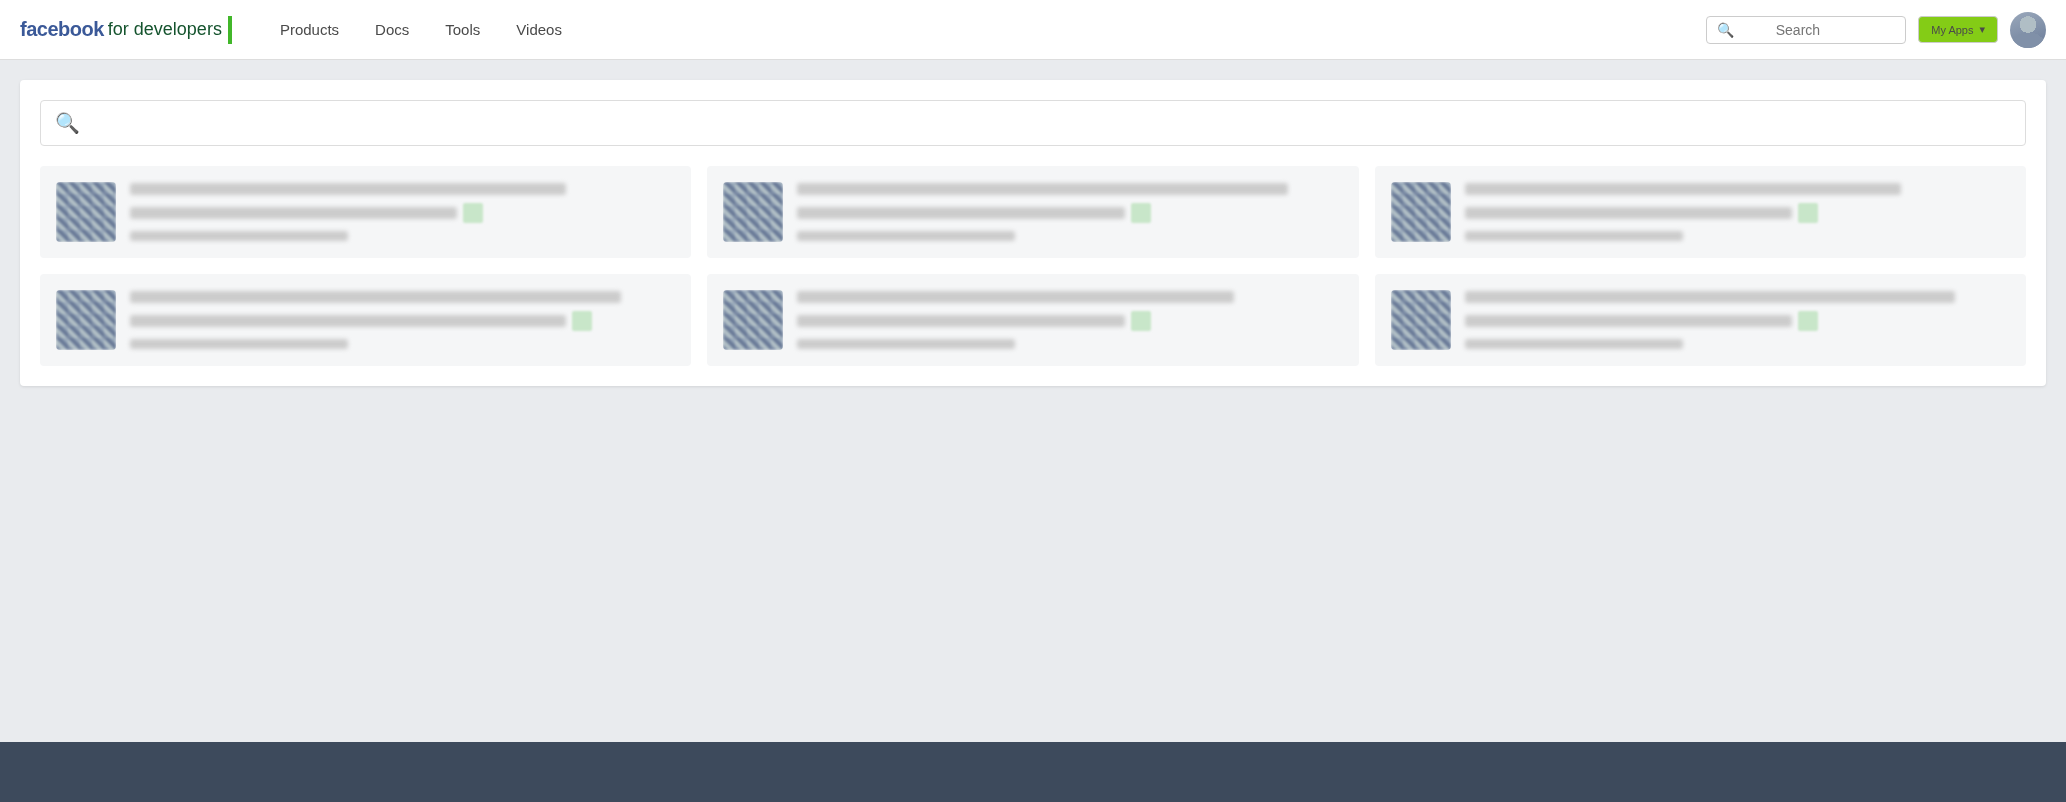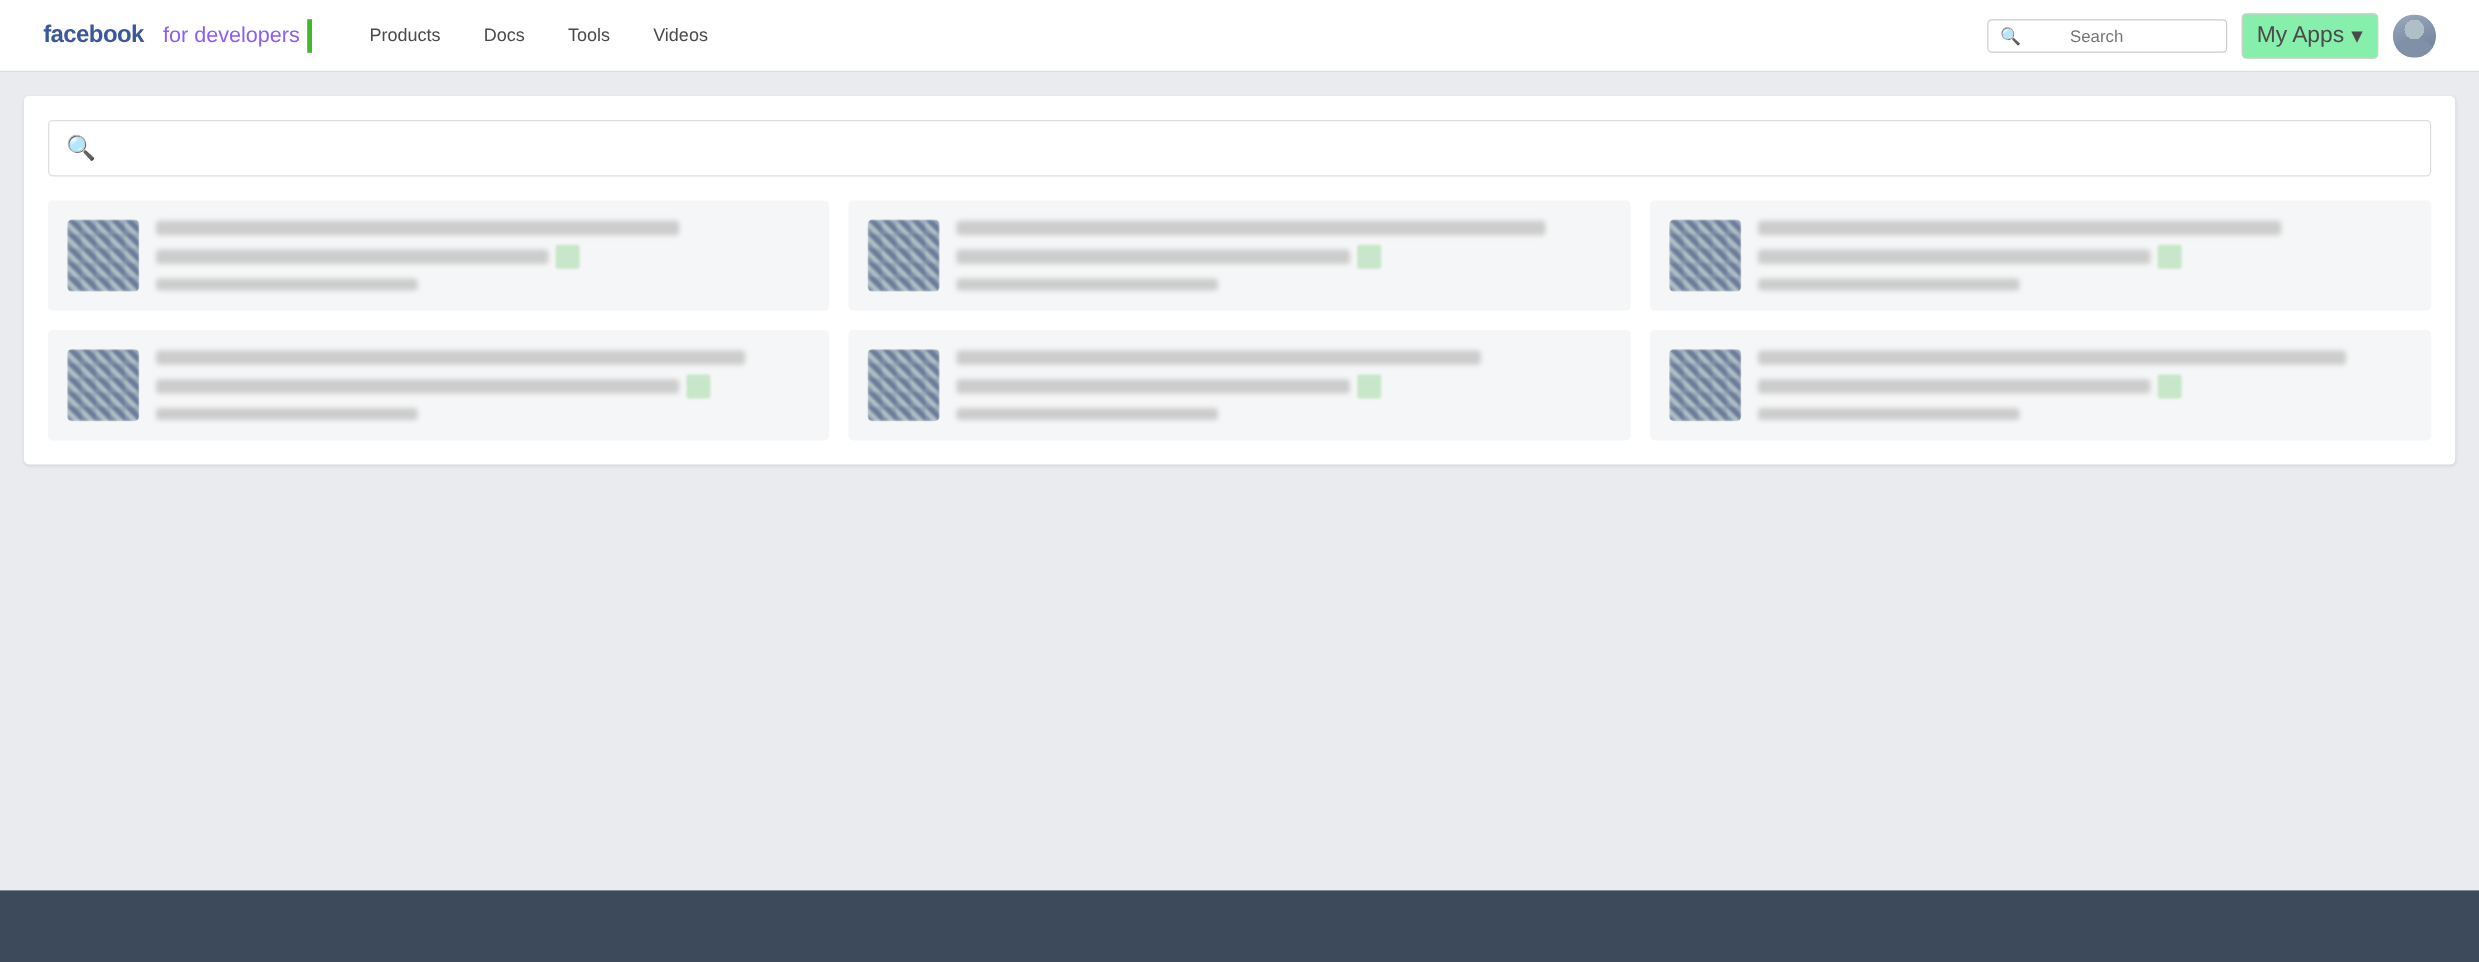--- a/index.html
+++ b/index.html
@@ -5,42 +5,42 @@
     * { margin: 0; padding: 0; box-sizing: border-box; }
     body { font-family: -apple-system, BlinkMacSystemFont, 'Segoe UI', Helvetica, Arial, sans-serif; background: #e9ebee; min-width: 1000px; }
 
     
     .navbar {
       background: #fff;
       border-bottom: 1px solid #ddd;
       height: 60px;
       display: flex;
       align-items: center;
-      padding: 0 36px;
+      padding: 0 20px;
       position: relative;
       z-index: 10;
       justify-content: center;
     }
     .navbar-brand {
       display: flex;
       align-items: center;
       margin-right: 30px;
       text-decoration: none;
     }
     .brand-facebook {
       font-weight: 800;
       font-size: 20px;
       color: #3b5998;
       letter-spacing: -0.5px;
     }
     .brand-for-developers {
       font-size: 18px;
       font-weight: 400;
-      color: #8b5cf6;
-      margin-left: 16px;
+      color: #14532d;
+      margin-left: 4px;
     }
     .brand-bar {
       width: 4px;
       height: 28px;
       background: #42b72a;
       margin-left: 6px;
     }
     .nav-links {
       display: flex;
       align-items: center;
@@ -87,22 +87,22 @@
       color: #888;
       font-size: 14px;
     }
     .my-apps-btn {
       display: flex;
       align-items: center;
       gap: 6px;
       border: 1px solid #ccc;
       border-radius: 4px;
       padding: 6px 12px;
-      background: #86efac;
-      font-size: 19px;
+      background: #84cc16;
+      font-size: 11px;
       color: #4a4a4a;
       cursor: pointer;
     }
     .avatar {
       width: 36px;
       height: 36px;
       border-radius: 50%;
       background: linear-gradient(135deg, #8a9bb5, #6b7c99);
       overflow: hidden;
       display: flex;

